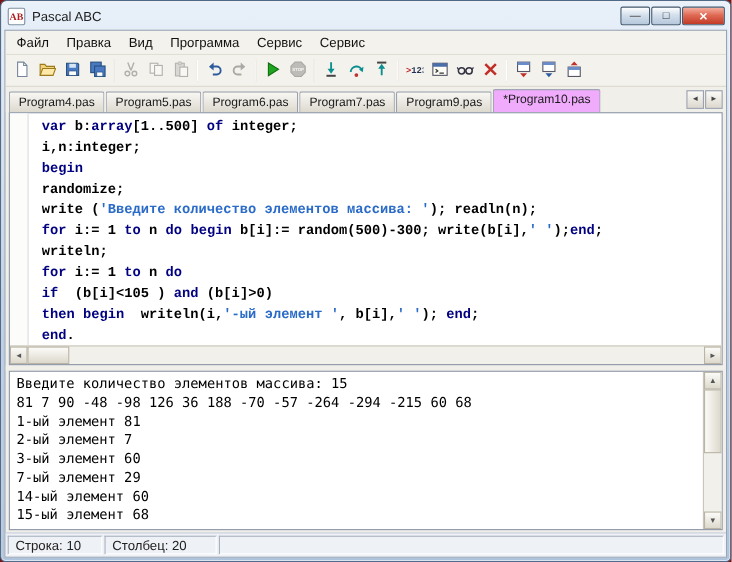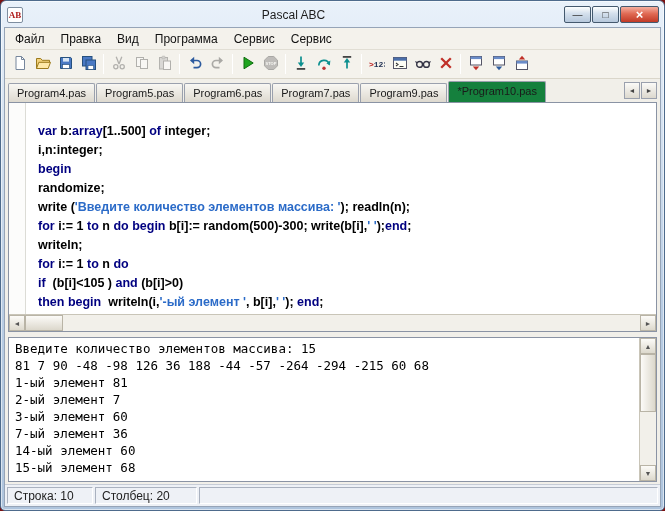--- a/index.html
+++ b/index.html
@@ -10,21 +10,21 @@
     font-family:"Liberation Sans", sans-serif;
   }
   .window {
     position:absolute; inset:0;
     border-radius:6px 6px 5px 5px;
     background:linear-gradient(#e9f1fa,#b9cde4 60%,#aec4dd);
     border:1px solid #4e6b8c;
     box-shadow: inset 0 0 0 1px rgba(255,255,255,.55);
   }
   
-  .titlebar { height:25px; display:flex; align-items:center; padding:2px 5px 0 6px; gap:6px;text-align:center; }
+  .titlebar { height:25px; display:flex; align-items:center; padding:2px 5px 0 6px; gap:6px; }
   .app-icon {
     width:16px; height:16px; background:#fff; border:1px solid #7e8ea0; border-radius:2px;
     display:flex; align-items:center; justify-content:center;
     font:bold 9px "Liberation Serif", serif; color:#b02020; flex:0 0 auto;
   }
   .title { font-size:12px; color:#1d1d1d; flex:1; white-space:nowrap; }
   .win-controls { display:flex; gap:1px; margin-left:auto; }
   .wbtn {
     width:27px; height:17px; border:1px solid #44596e; border-radius:2px;
     background:linear-gradient(#fdfefe,#d3dfec 45%,#b6c8dc);
@@ -61,37 +61,37 @@
   
   .tabbar {
     height:23px; flex:0 0 auto; display:flex; align-items:flex-end;
     padding:2px 38px 0 3px; position:relative; background:#f1efe9;
   }
   .tab {
     font-size:11px; padding:3px 8px; white-space:nowrap; color:#1a1a1a;
     border:1px solid #9aa0ad; border-bottom:none; border-radius:2px 2px 0 0;
     background:linear-gradient(#f8f7f3,#ddd9cf); margin-right:1px;
   }
-  .tab.active { background:#15803d; padding-bottom:5px;text-align:right; }
+  .tab.active { background:#f0abfc; padding-bottom:5px;text-align:right; }
   .tab-scrolls { position:absolute; right:3px; top:3px; display:flex; gap:1px; }
   .tsb {
     width:16px; height:17px; padding:0; font-size:7px; color:#444;
     border:1px solid #9aa0ad; background:linear-gradient(#fbfaf7,#dcd8ce);
     display:flex; align-items:center; justify-content:center;
   }
   
   .editor-wrap {
     height:230px; flex:0 0 auto; margin:0 3px; position:relative; overflow:hidden;
     background:#fff; border:1px solid #8a93a4;
   }
   .gutter { position:absolute; left:0; top:0; bottom:17px; width:17px; background:#fcfcfb; border-right:1px solid #dcdcd6; }
   .code {
     position:absolute; left:18px; right:0; top:0; bottom:17px; padding:3px 0 0 11px;
-    font-family:Liberation Sans, sans-serif;
-    font-size:12.5px; line-height:19px; white-space:pre; font-weight:bold; overflow:hidden;margin-top:16px;
+    font-family:Liberation Mono, monospace;
+    font-size:12.5px; line-height:19px; white-space:pre; font-weight:bold; overflow:hidden;
   }
   .hscroll {
     position:absolute; left:0; right:0; bottom:0; height:17px;
     background:#f2f0ea; border-top:1px solid #c9c5b8; display:flex; align-items:stretch;
   }
   .vscroll {
     position:absolute; top:0; bottom:0; right:0; width:17px;
     background:#f2f0ea; border-left:1px solid #c9c5b8; display:flex; flex-direction:column;
   }
   .sb-btn {
@@ -325,21 +325,21 @@
         <div class="sb-track"></div>
         <div class="sb-btn">
             <span>►</span>
           </div>
       </div>
     </div>
 
     <div class="splitter"></div>
 
     <div class="output-wrap">
-      <div class="out-lines" id="out"><div>Введите количество элементов массива: 15</div><div>81 7 90 -48 -98 126 36 188 -44 -57 -264 -294 -215 60 68</div><div>1-ый элемент 81</div><div>2-ый элемент 7</div><div>3-ый элемент 60</div><div>7-ый элемент 36</div><div>14-ый элемент 60</div><div>15-ый элемент 68</div></div>
+      <div class="out-lines" id="out"><div>Введите количество элементов массива: 15</div><div>81 7 90 -48 -98 126 36 188 -70 -57 -264 -294 -215 60 68</div><div>1-ый элемент 81</div><div>2-ый элемент 7</div><div>3-ый элемент 60</div><div>7-ый элемент 29</div><div>14-ый элемент 60</div><div>15-ый элемент 68</div></div>
       <div class="vscroll">
         <div class="sb-btn">
             <span>▲</span>
           </div>
         <div class="vthumb"></div>
         <div class="sb-track"></div>
         <div class="sb-btn">
             <span>▼</span>
           </div>
       </div>

